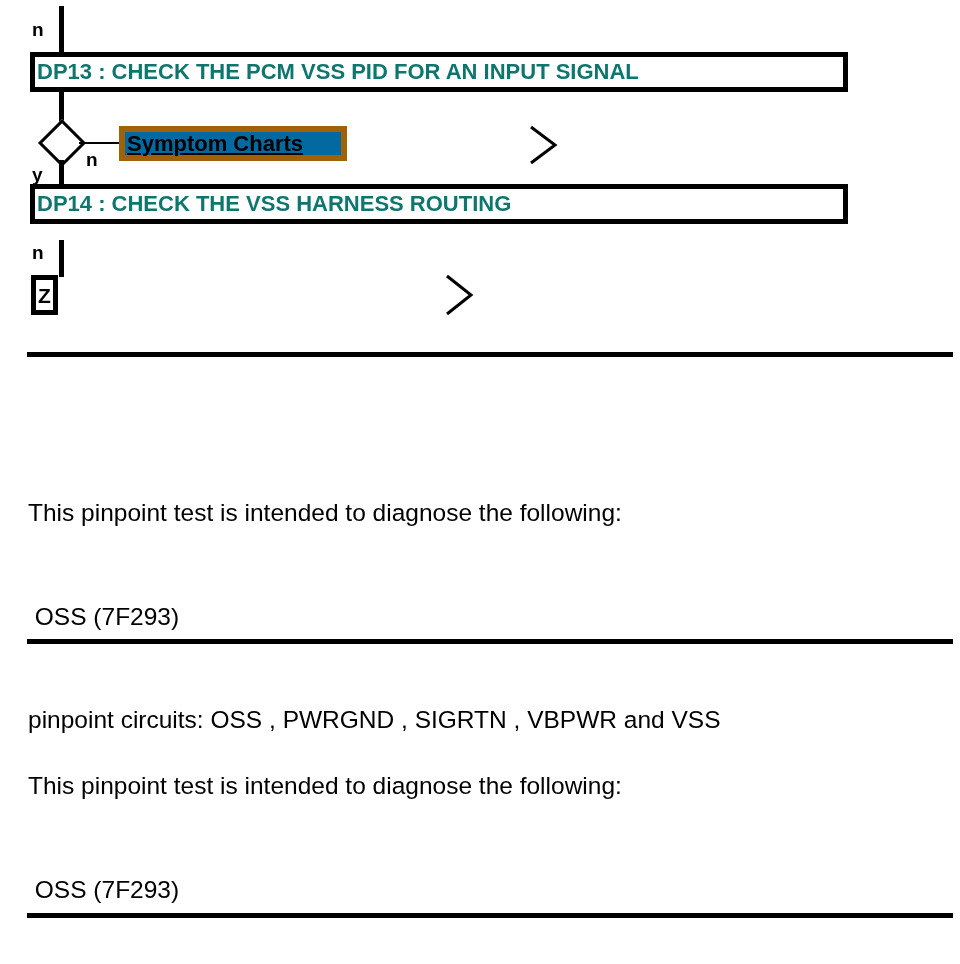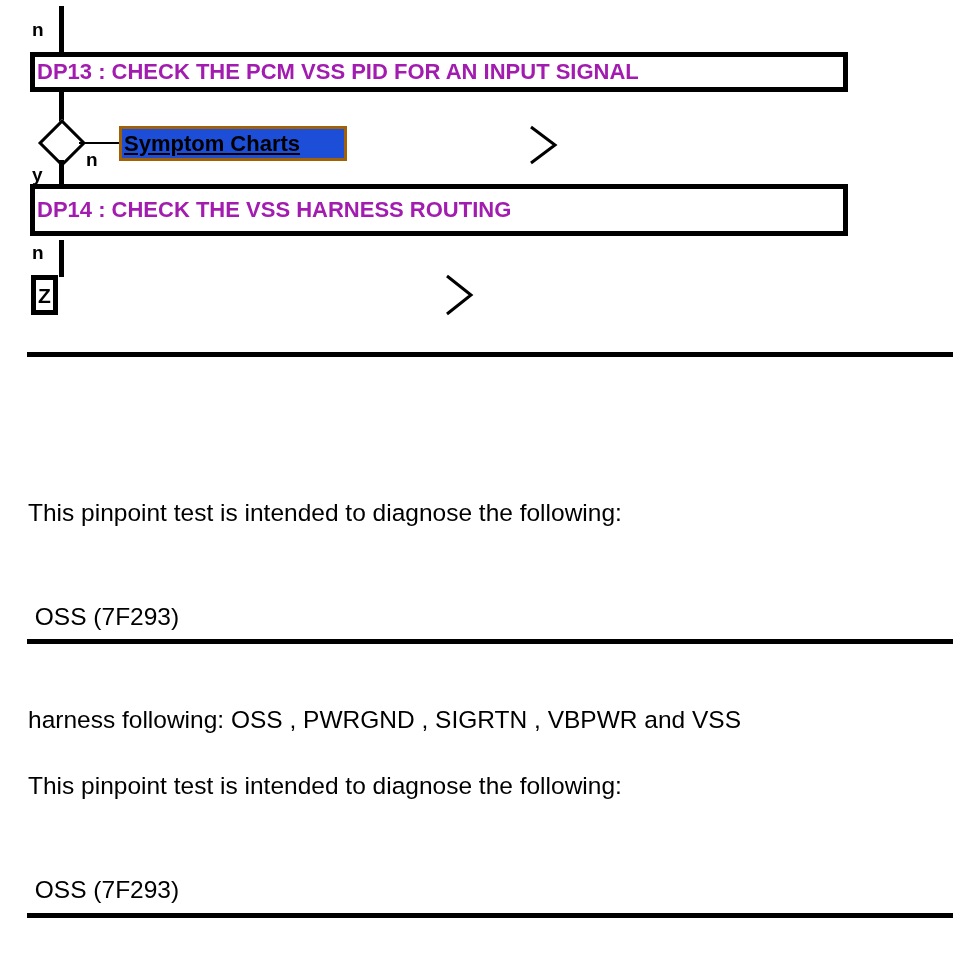--- a/index.html
+++ b/index.html
@@ -44,26 +44,26 @@
     display: flex;
     align-items: center;
   }
   .step-box .step-label {
     font-weight: bold;
     font-size: 22px;
     line-height: 1;
     letter-spacing: 0px;
     white-space: nowrap;
     padding-left: 2px;
-    color: #a21caf;
+    color: #0f766e;
   }
   .ref-box {
     position: absolute;
-    border: 3px solid #a16207;
-    background: #1d4ed8;
+    border: 6px solid #a16207;
+    background: #0369a1;
     box-sizing: border-box;
     display: flex;
     align-items: center;
   }
   .ref-box .ref-label {
     font-weight: bold;
     font-size: 22px;
     line-height: 1;
     white-space: nowrap;
     padding-left: 2px;
@@ -148,21 +148,21 @@
     </div>
 
     <div class="chevron" style="left:527px; top:123px; width:34px; height:44px;">
       <svg width="34" height="44" viewBox="0 0 34 44" aria-hidden="true">
         <polyline points="4,4 28,22 4,40" fill="none" stroke="#000000" stroke-width="3"></polyline>
       </svg>
     </div>
 
     <div class="vline" style="left:59px; top:160px; height:40px;"></div>
 
-    <div class="step-box" style="left:30px; top:184px; width:818px; height:52px;">
+    <div class="step-box" style="left:30px; top:184px; width:818px; height:40px;">
       <span class="step-label">DP14 : CHECK THE VSS HARNESS ROUTING</span>
     </div>
 
     <div class="vline" style="left:59px; top:240px; height:37px;"></div>
 
     <div class="branch-label" style="left:32px; top:243px;">n</div>
 
     <div class="connector-box" style="left:31px; top:275px; width:27px; height:40px;">
       <span class="connector-label">Z</span>
     </div>
@@ -172,21 +172,21 @@
         <polyline points="4,4 28,23 4,42" fill="none" stroke="#000000" stroke-width="3"></polyline>
       </svg>
     </div>
   </div>
 
   <div class="divider" style="left:27px; top:352px; width:926px;"></div>
 
   <div class="text-block" style="left:28px; top:427px; width:900px;">
     <span class="line">This pinpoint test is intended to diagnose the following:</span>
     <span class="line"> OSS (7F293)</span>
-    <span class="line">harness following: OSS , PWRGND , SIGRTN , VBPWR and VSS</span>
+    <span class="line">pinpoint circuits: OSS , PWRGND , SIGRTN , VBPWR and VSS</span>
   </div>
 
   <div class="divider" style="left:27px; top:639px; width:926px;"></div>
 
   <div class="text-block" style="left:28px; top:700px; width:900px;">
     <span class="line">This pinpoint test is intended to diagnose the following:</span>
     <span class="line"> OSS (7F293)</span>
     
     
     

